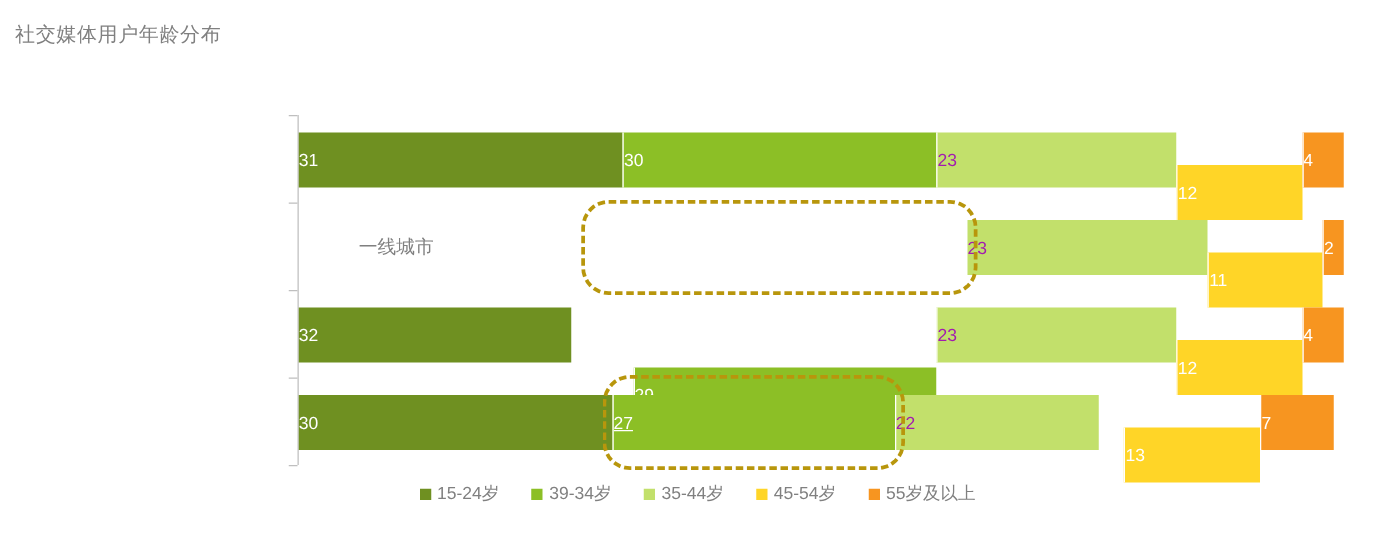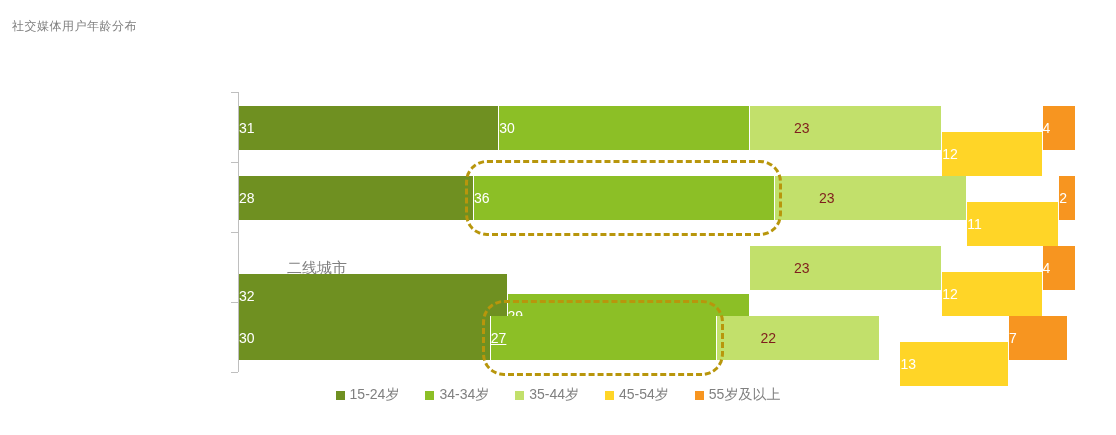--- a/index.html
+++ b/index.html
@@ -13,21 +13,21 @@
     font-family: "Liberation Sans", "DejaVu Sans", sans-serif;
     overflow: hidden;
     position: relative;
   }
 
   
   #chart-title {
     position: absolute;
     left: 12px;
     top: 18px;
-    font-size: 12px;
+    font-size: 16px;
     color: #808080;
     letter-spacing: 0.5px;
     white-space: nowrap;
   }
 
   
   #plot-area {
     position: absolute;
     left: 0;
     top: 92px;
@@ -82,21 +82,21 @@
     justify-content: flex-start;
     font-size: 14px;
     overflow: hidden;
   }
   .seg-label {
     pointer-events: none;
     white-space: nowrap;
   }
   .seg.s0 { background: #6f9021; color: #ffffff; }
   .seg.s1 { background: #8cbf26; color: #ffffff; }
-  .seg.s2 { background: #c2e06b; color: #7f1d1d; padding-left: 44px; }
+  .seg.s2 { background: #c2e06b; color: #a21caf; }
   .seg.s3 { background: #ffd527; color: #ffffff; margin-top: 26px; }
   .seg.s4 { background: #f79520; color: #ffffff; }
 
   
   .seg + .seg { border-left: 1px solid #ffffff; }
 
   
   .highlight-box {
     position: absolute;
     border: 3px dashed #b8960c;
@@ -161,39 +161,33 @@
         </div>
         <div class="seg s3" style="left: 702.24px; width: 100.32px;">
           <span class="seg-label">12</span>
         </div>
         <div class="seg s4" style="left: 802.56px; width: 33.44px;">
           <span class="seg-label">4</span>
         </div>
       </div>
       <div class="bar-row" style="top: 84px;">
         <div class="row-label">一线城市</div>
-        <div class="seg s0" style="left: 0px; width: 234.08px;">
-          <span class="seg-label">28</span>
-        </div>
-        <div class="seg s1" style="left: 234.08px; width: 300.96px;">
-          <span class="seg-label">36</span>
-        </div>
         <div class="seg s2" style="left: 535.04px; width: 192.28px;">
           <span class="seg-label">23</span>
         </div>
         <div class="seg s3" style="left: 727.32px; width: 91.96px;">
           <span class="seg-label">11</span>
         </div>
         <div class="seg s4" style="left: 819.28px; width: 16.72px;">
           <span class="seg-label">2</span>
         </div>
       </div>
       <div class="bar-row" style="top: 154px;">
         <div class="row-label">二线城市</div>
-        <div class="seg s0" style="left: 0px; width: 268px; margin-top: 28px;">
+        <div class="seg s0" style="left: 0px; width: 218px;">
           <span class="seg-label">32</span>
         </div>
         <div class="seg s1" style="left: 267.52px; width: 242.44px; margin-top: 48px;">
           <span class="seg-label">29</span>
         </div>
         <div class="seg s2" style="left: 509.96px; width: 192.28px;">
           <span class="seg-label">23</span>
         </div>
         <div class="seg s3" style="left: 702.24px; width: 100.32px;">
           <span class="seg-label">12</span>
@@ -228,21 +222,21 @@
 
 </div>
 
 <div id="legend">
     <div class="legend-item">
       <span class="legend-swatch" style="background: rgb(111, 144, 33);"></span>
       <span>15-24岁</span>
     </div>
     <div class="legend-item">
       <span class="legend-swatch" style="background: rgb(140, 191, 38);"></span>
-      <span>34-34岁</span>
+      <span>39-34岁</span>
     </div>
     <div class="legend-item">
       <span class="legend-swatch" style="background: rgb(194, 224, 107);"></span>
       <span>35-44岁</span>
     </div>
     <div class="legend-item">
       <span class="legend-swatch" style="background: rgb(255, 213, 39);"></span>
       <span>45-54岁</span>
     </div>
     <div class="legend-item">

